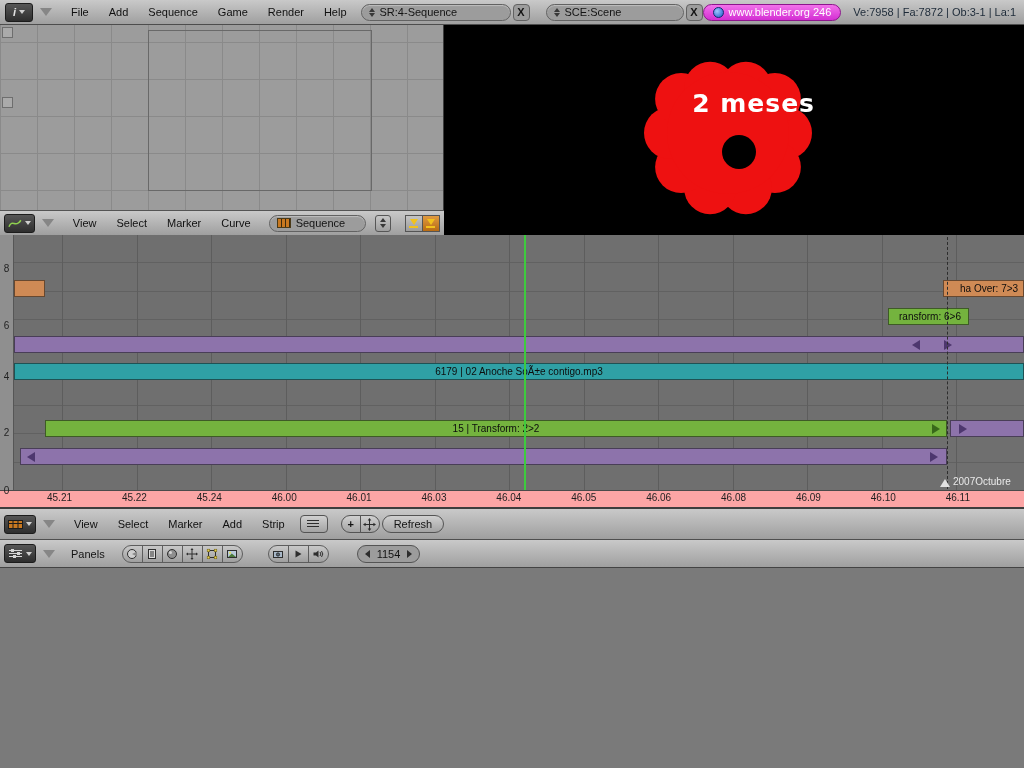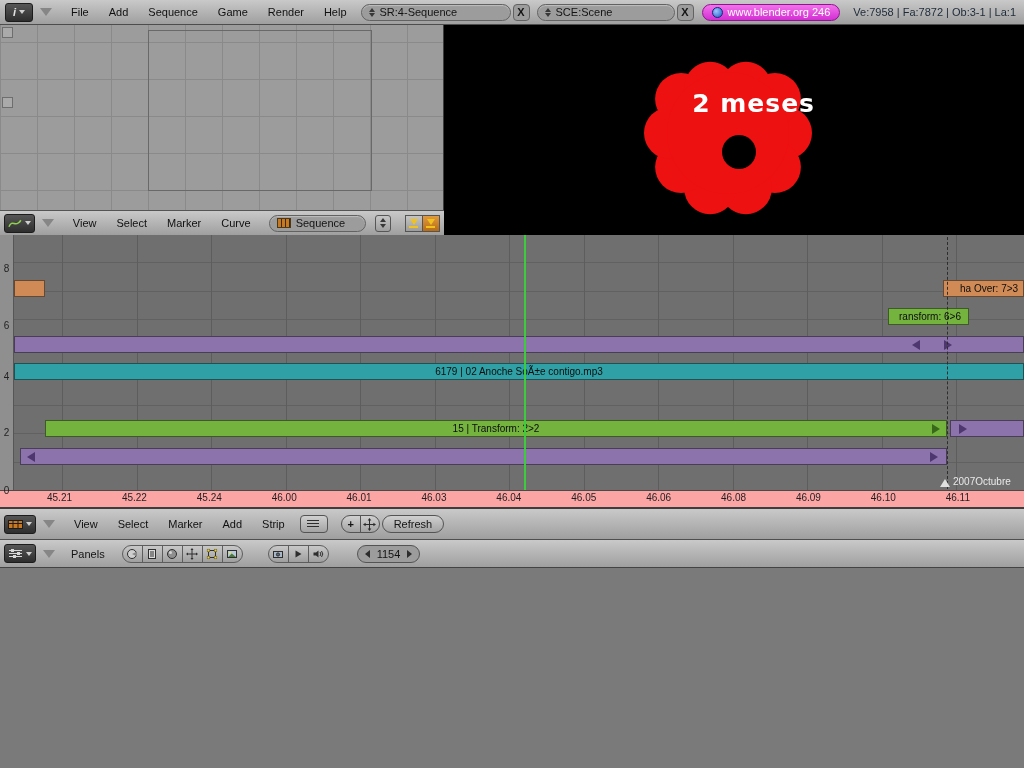--- a/index.html
+++ b/index.html
@@ -21,23 +21,23 @@
 .stepper .up{width:0;height:0;border-left:3px solid transparent;border-right:3px solid transparent;border-bottom:4px solid #383838}
 .stepper .dn{width:0;height:0;border-left:3px solid transparent;border-right:3px solid transparent;border-top:4px solid #383838}
 .x-btn{width:17px;height:17px;background:#9c9c9c;border:1px solid #626262;border-radius:4px;display:flex;
   align-items:center;justify-content:center;font-weight:bold;margin-left:2px}
 .btn-round{height:18px;padding:0 11px;border:1px solid #545454;border-radius:9px;
   background:linear-gradient(#d0d0d0,#a3a3a3);display:flex;align-items:center;justify-content:center}
 
 
 #topbar{position:absolute;top:0;left:0;width:1024px;height:25px;border-bottom:1px solid #4d4d4d;padding:0 5px;z-index:6}
 #screen-field{margin-left:4px;width:150px}
-#scene-field{margin-left:7px;width:138px}
+#scene-field{margin-left:16px;width:138px}
 .link-chip{height:17px;border-radius:9px;border:1px solid #8d158d;background:linear-gradient(#f272ea,var(--link-bg,#cf25cf));
-  color:#fff;display:flex;align-items:center;gap:5px;padding:0 9px;margin-left:8px}
+  color:#fff;display:flex;align-items:center;gap:5px;padding:0 9px;margin-left:0}
 .globe{width:11px;height:11px;border-radius:50%;background:radial-gradient(circle at 35% 35%,#9ec6ff,#1d56c8);border:1px solid #0d2d70}
 #stats{margin-left:auto;margin-right:3px;color:#1d2a38}
 
 
 #ipo-area{position:absolute;top:25px;left:0;width:444px;height:210px;background:#9c9c9c;border-right:1px solid #3e3e3e}
 #ipo-grid{position:absolute;left:0;top:0;width:443px;height:185px;
   background-image:linear-gradient(to right,#8a8a8a 1px,transparent 1px),linear-gradient(to bottom,#8a8a8a 1px,transparent 1px);
   background-size:37px 37px;background-position:0 17px}
 #ipo-rect{position:absolute;left:148px;top:5px;width:224px;height:161px;border:1px solid #696969}
 .corner-sq{position:absolute;left:2px;width:11px;height:11px;background:#aaa;border:1px solid #6e6e6e}

